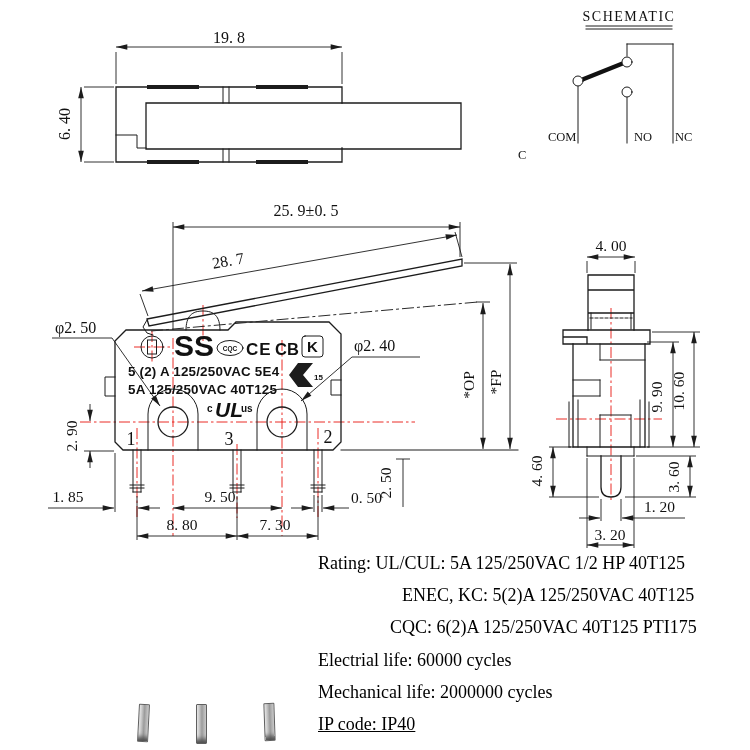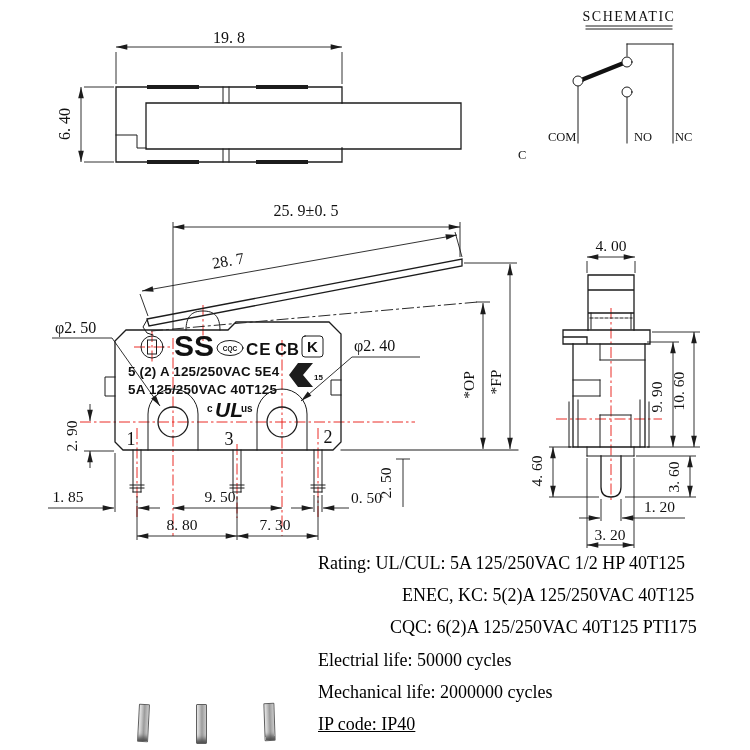--- a/index.html
+++ b/index.html
@@ -227,18 +227,18 @@
 
   <div class="sw-pin" style="left:138px;top:159px;transform:rotate(3deg);"></div>
   <div class="sw-pin" style="left:196px;top:159px;height:38px;"></div>
   <div class="sw-pin" style="left:264px;top:158px;transform:rotate(-2deg);"></div>
 </div>
 
 <div>
   <div class="spec" style="left:318px;top:553px;">Rating: UL/CUL: 5A 125/250VAC 1/2 HP 40T125</div>
   <div class="spec" style="left:378px;top:585px;margin-left:24px;">ENEC, KC: 5(2)A 125/250VAC 40T125</div>
   <div class="spec" style="left:390px;top:617px;">CQC: 6(2)A 125/250VAC 40T125 PTI175</div>
-  <div class="spec" style="left:318px;top:650px;">Electrial life: 50000 cycles</div>
+  <div class="spec" style="left:318px;top:650px;">Electrial life: 60000 cycles</div>
   <div class="spec" style="left:318px;top:682px;">Mechanical life: 2000000 cycles</div>
   <div class="spec" style="left:318px;top:714px;text-decoration:underline;">IP code: IP40</div>
 </div>
 
 </div>
 
 </body></html>

